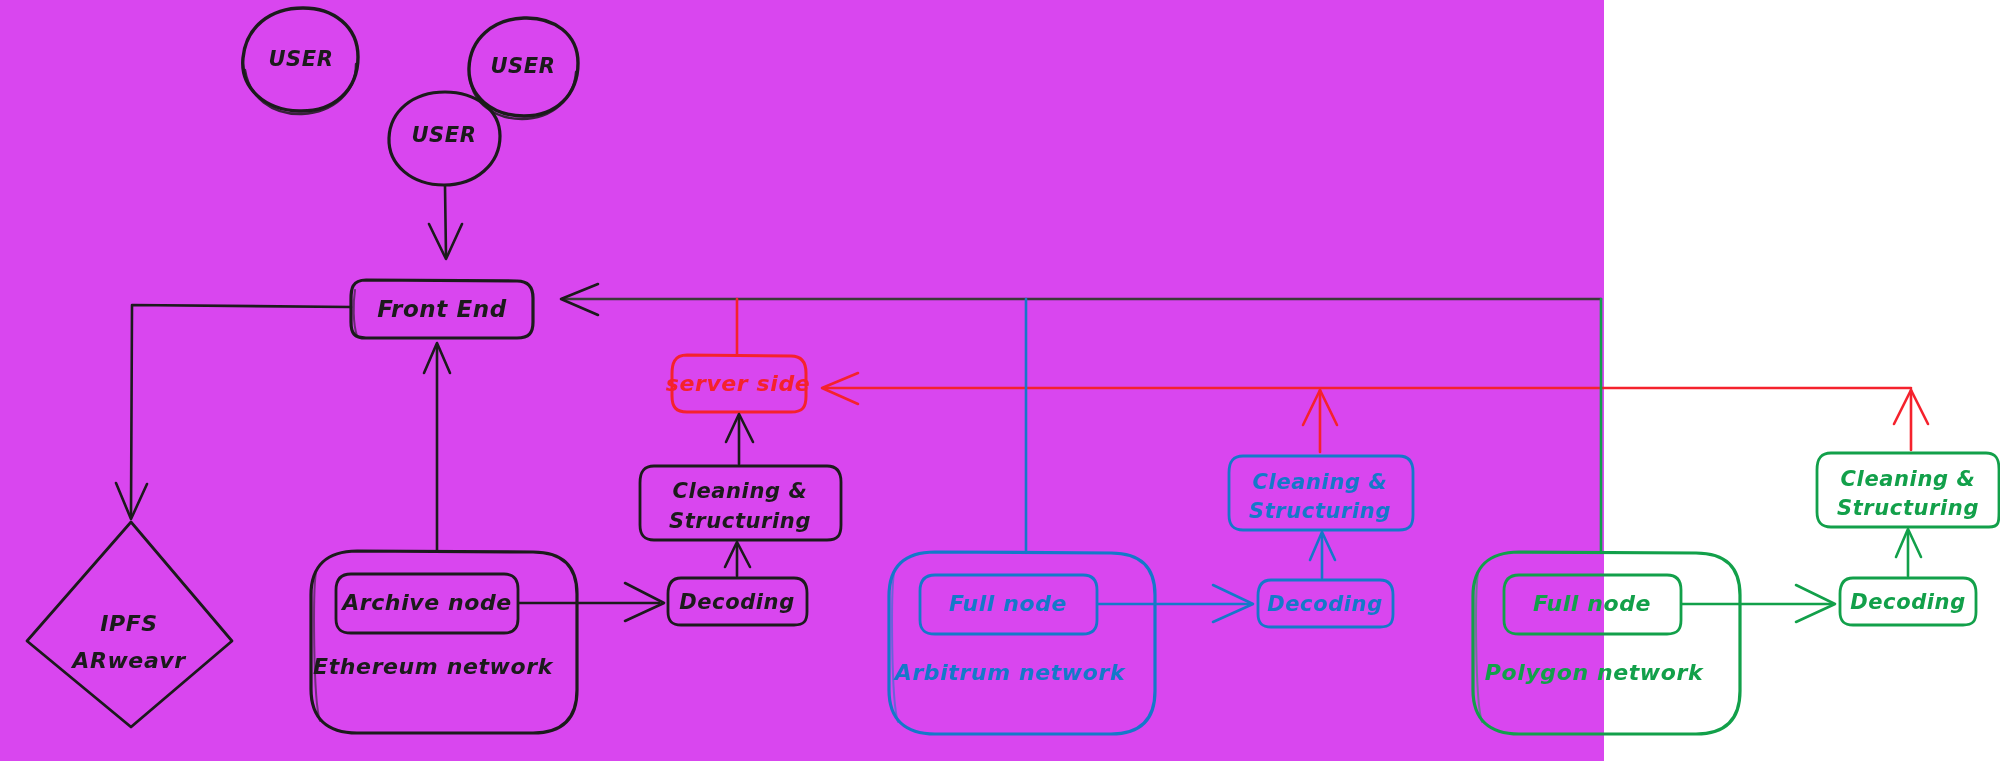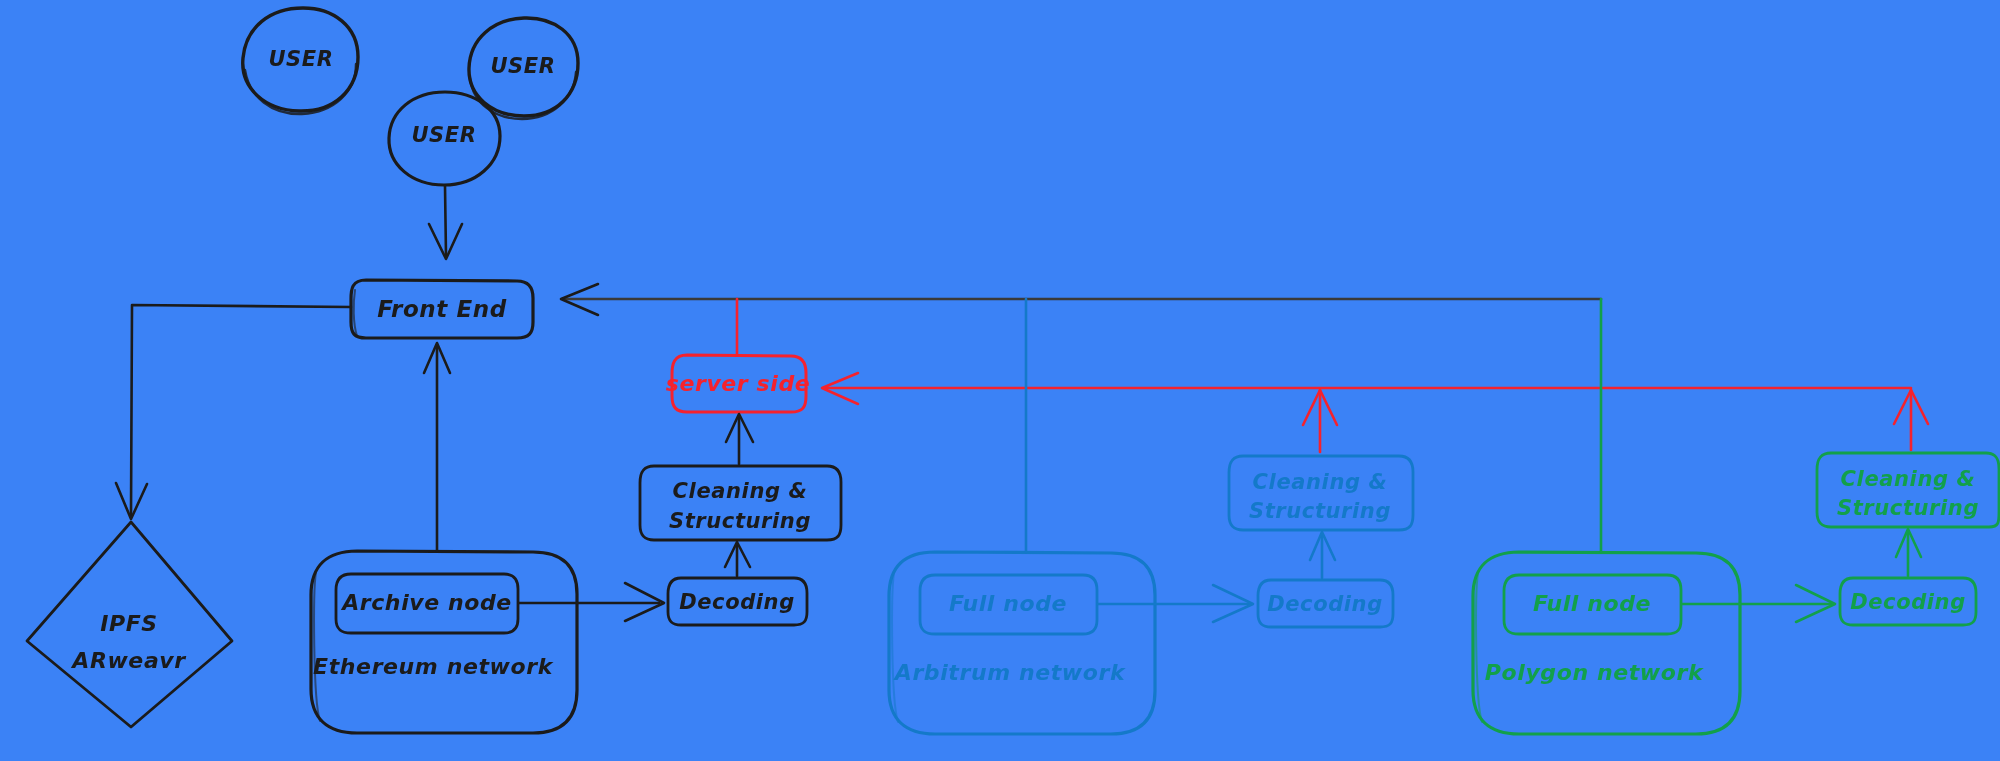--- a/index.html
+++ b/index.html
@@ -8,23 +8,23 @@
     background: #ffffff;
   }
   body {
     width: 2000px;
     height: 761px;
     overflow: hidden;
     font-family: "DejaVu Sans", sans-serif;
   }
   #diagram-root {
     position: relative;
-    width: 2000px;
+    width: 1604px;
     height: 761px;
-    background: #3b82f6;
+    background: #d946ef;
   }
   svg#diagram-canvas {
     position: absolute;
     top: 0;
     left: 0;
     width: 2000px;
     height: 761px;
     display: block;
   }
   .sketch-shape {

